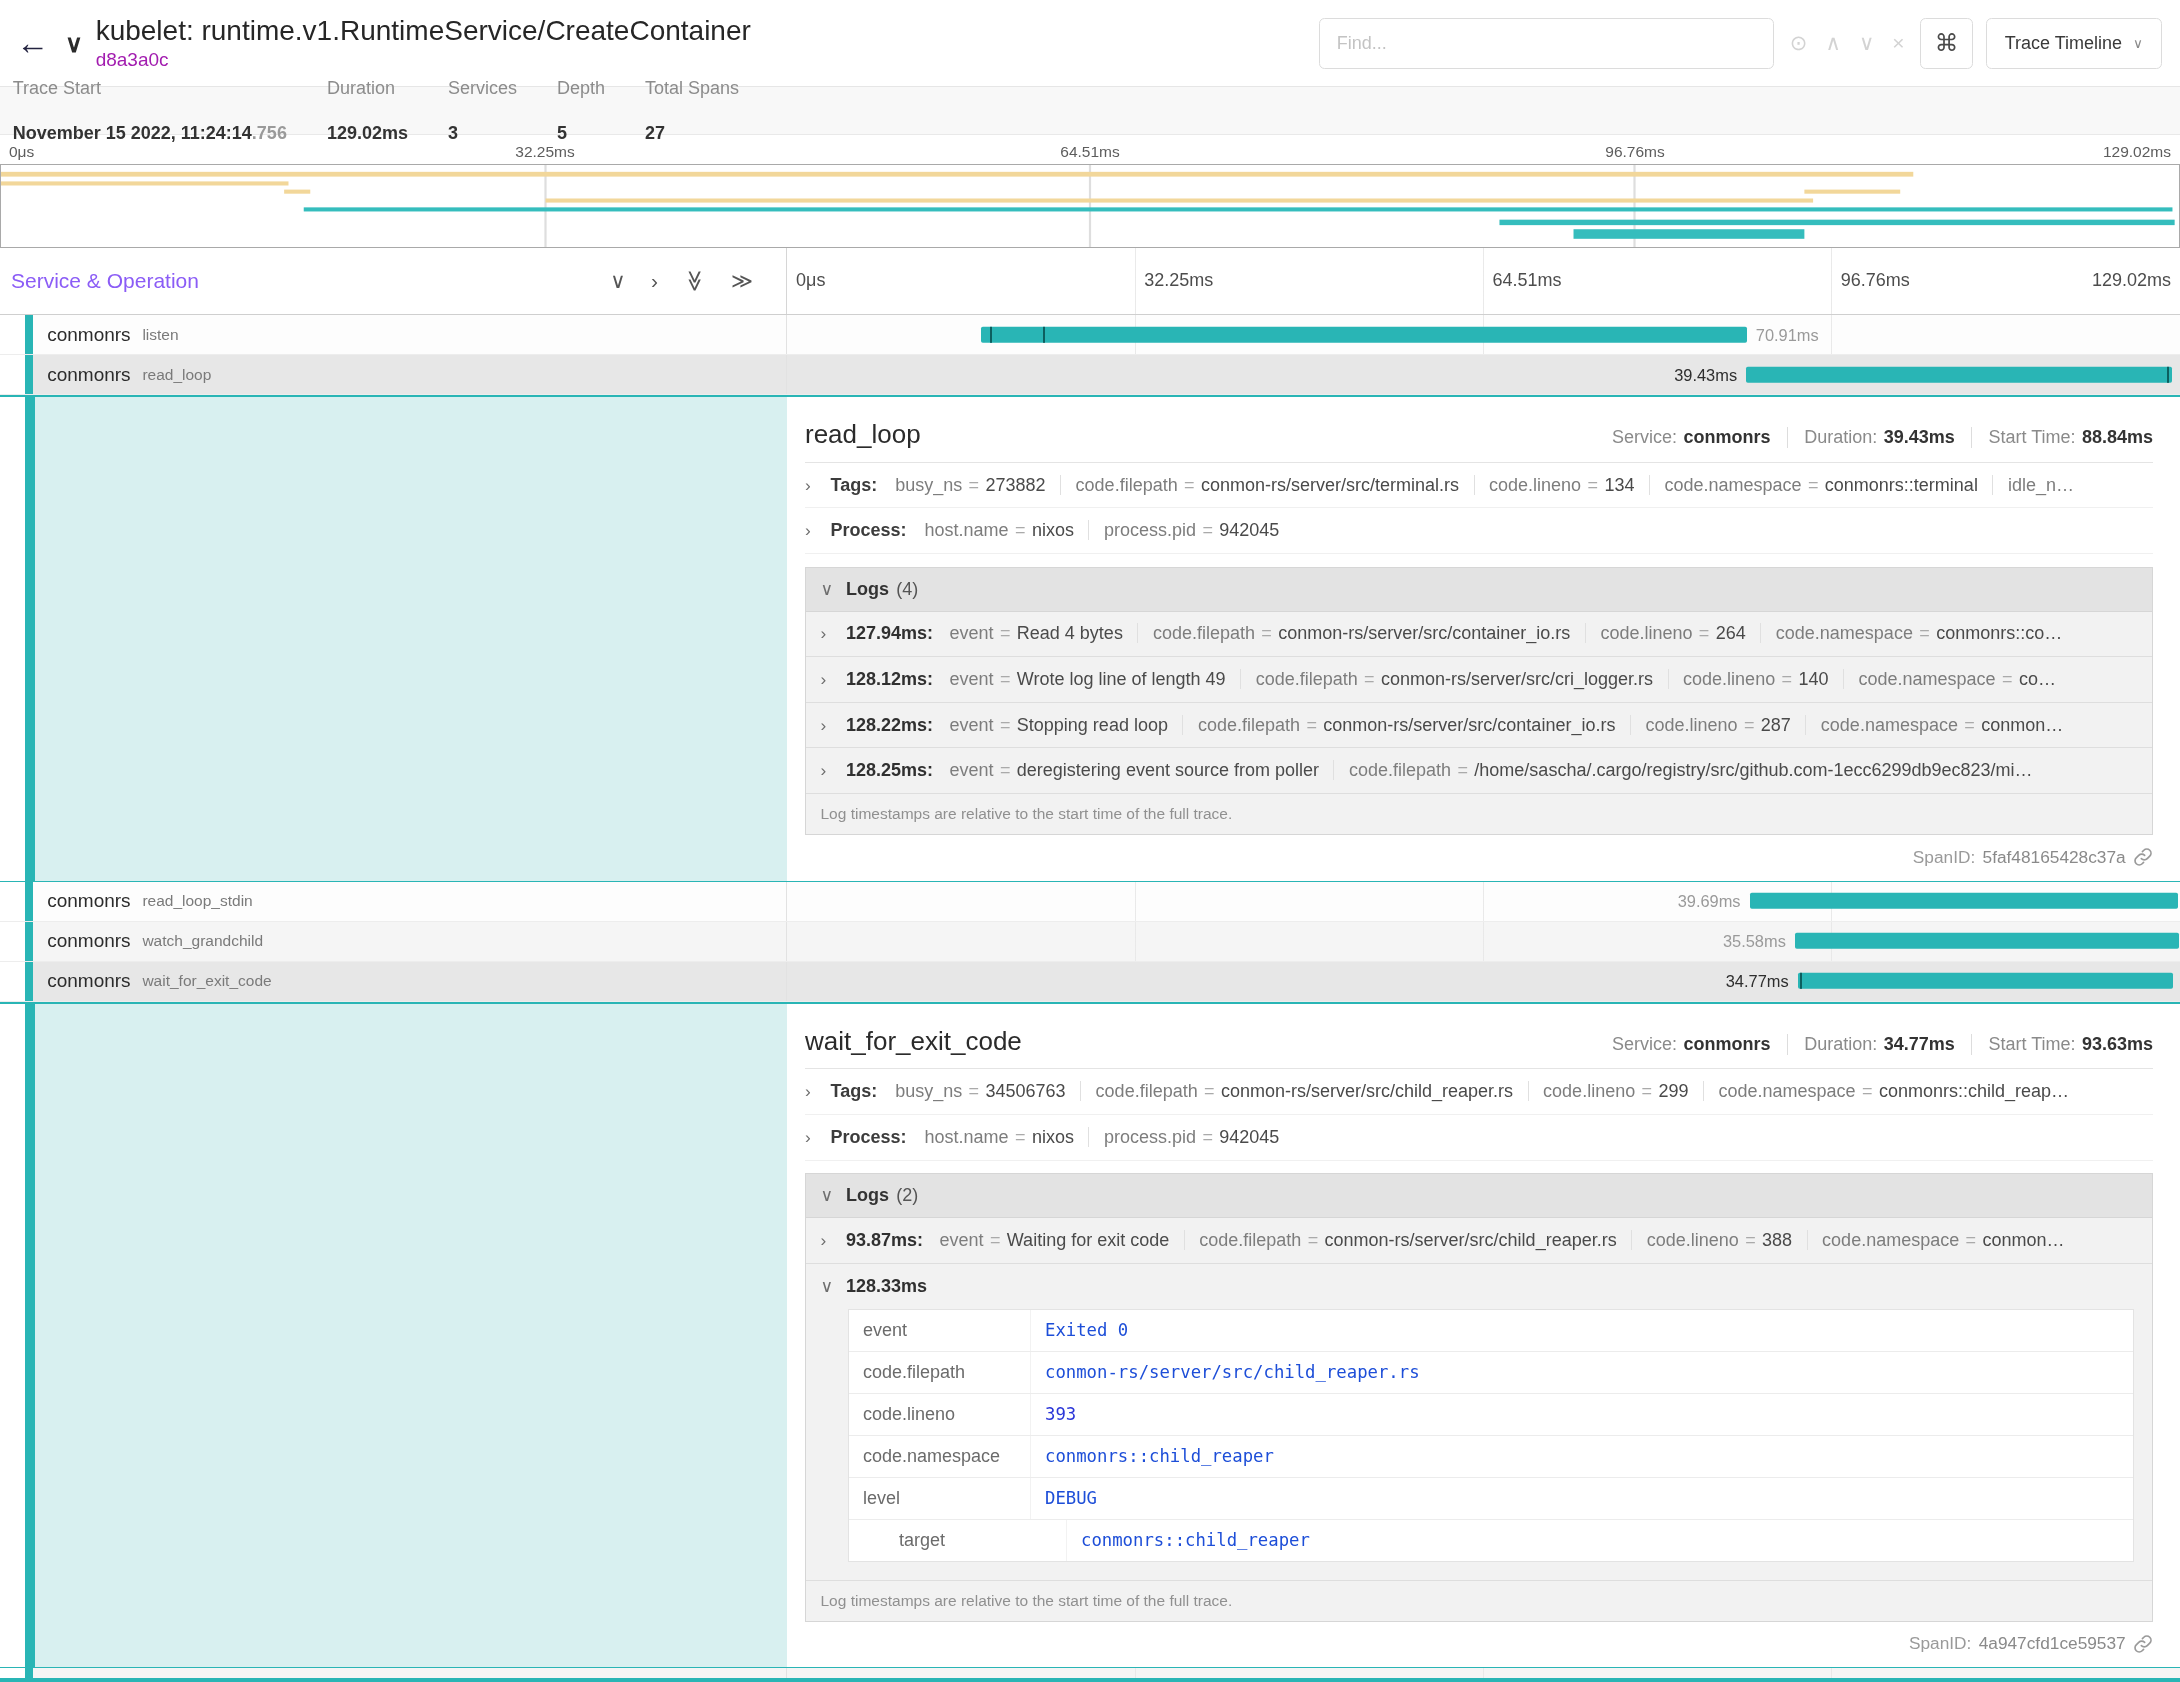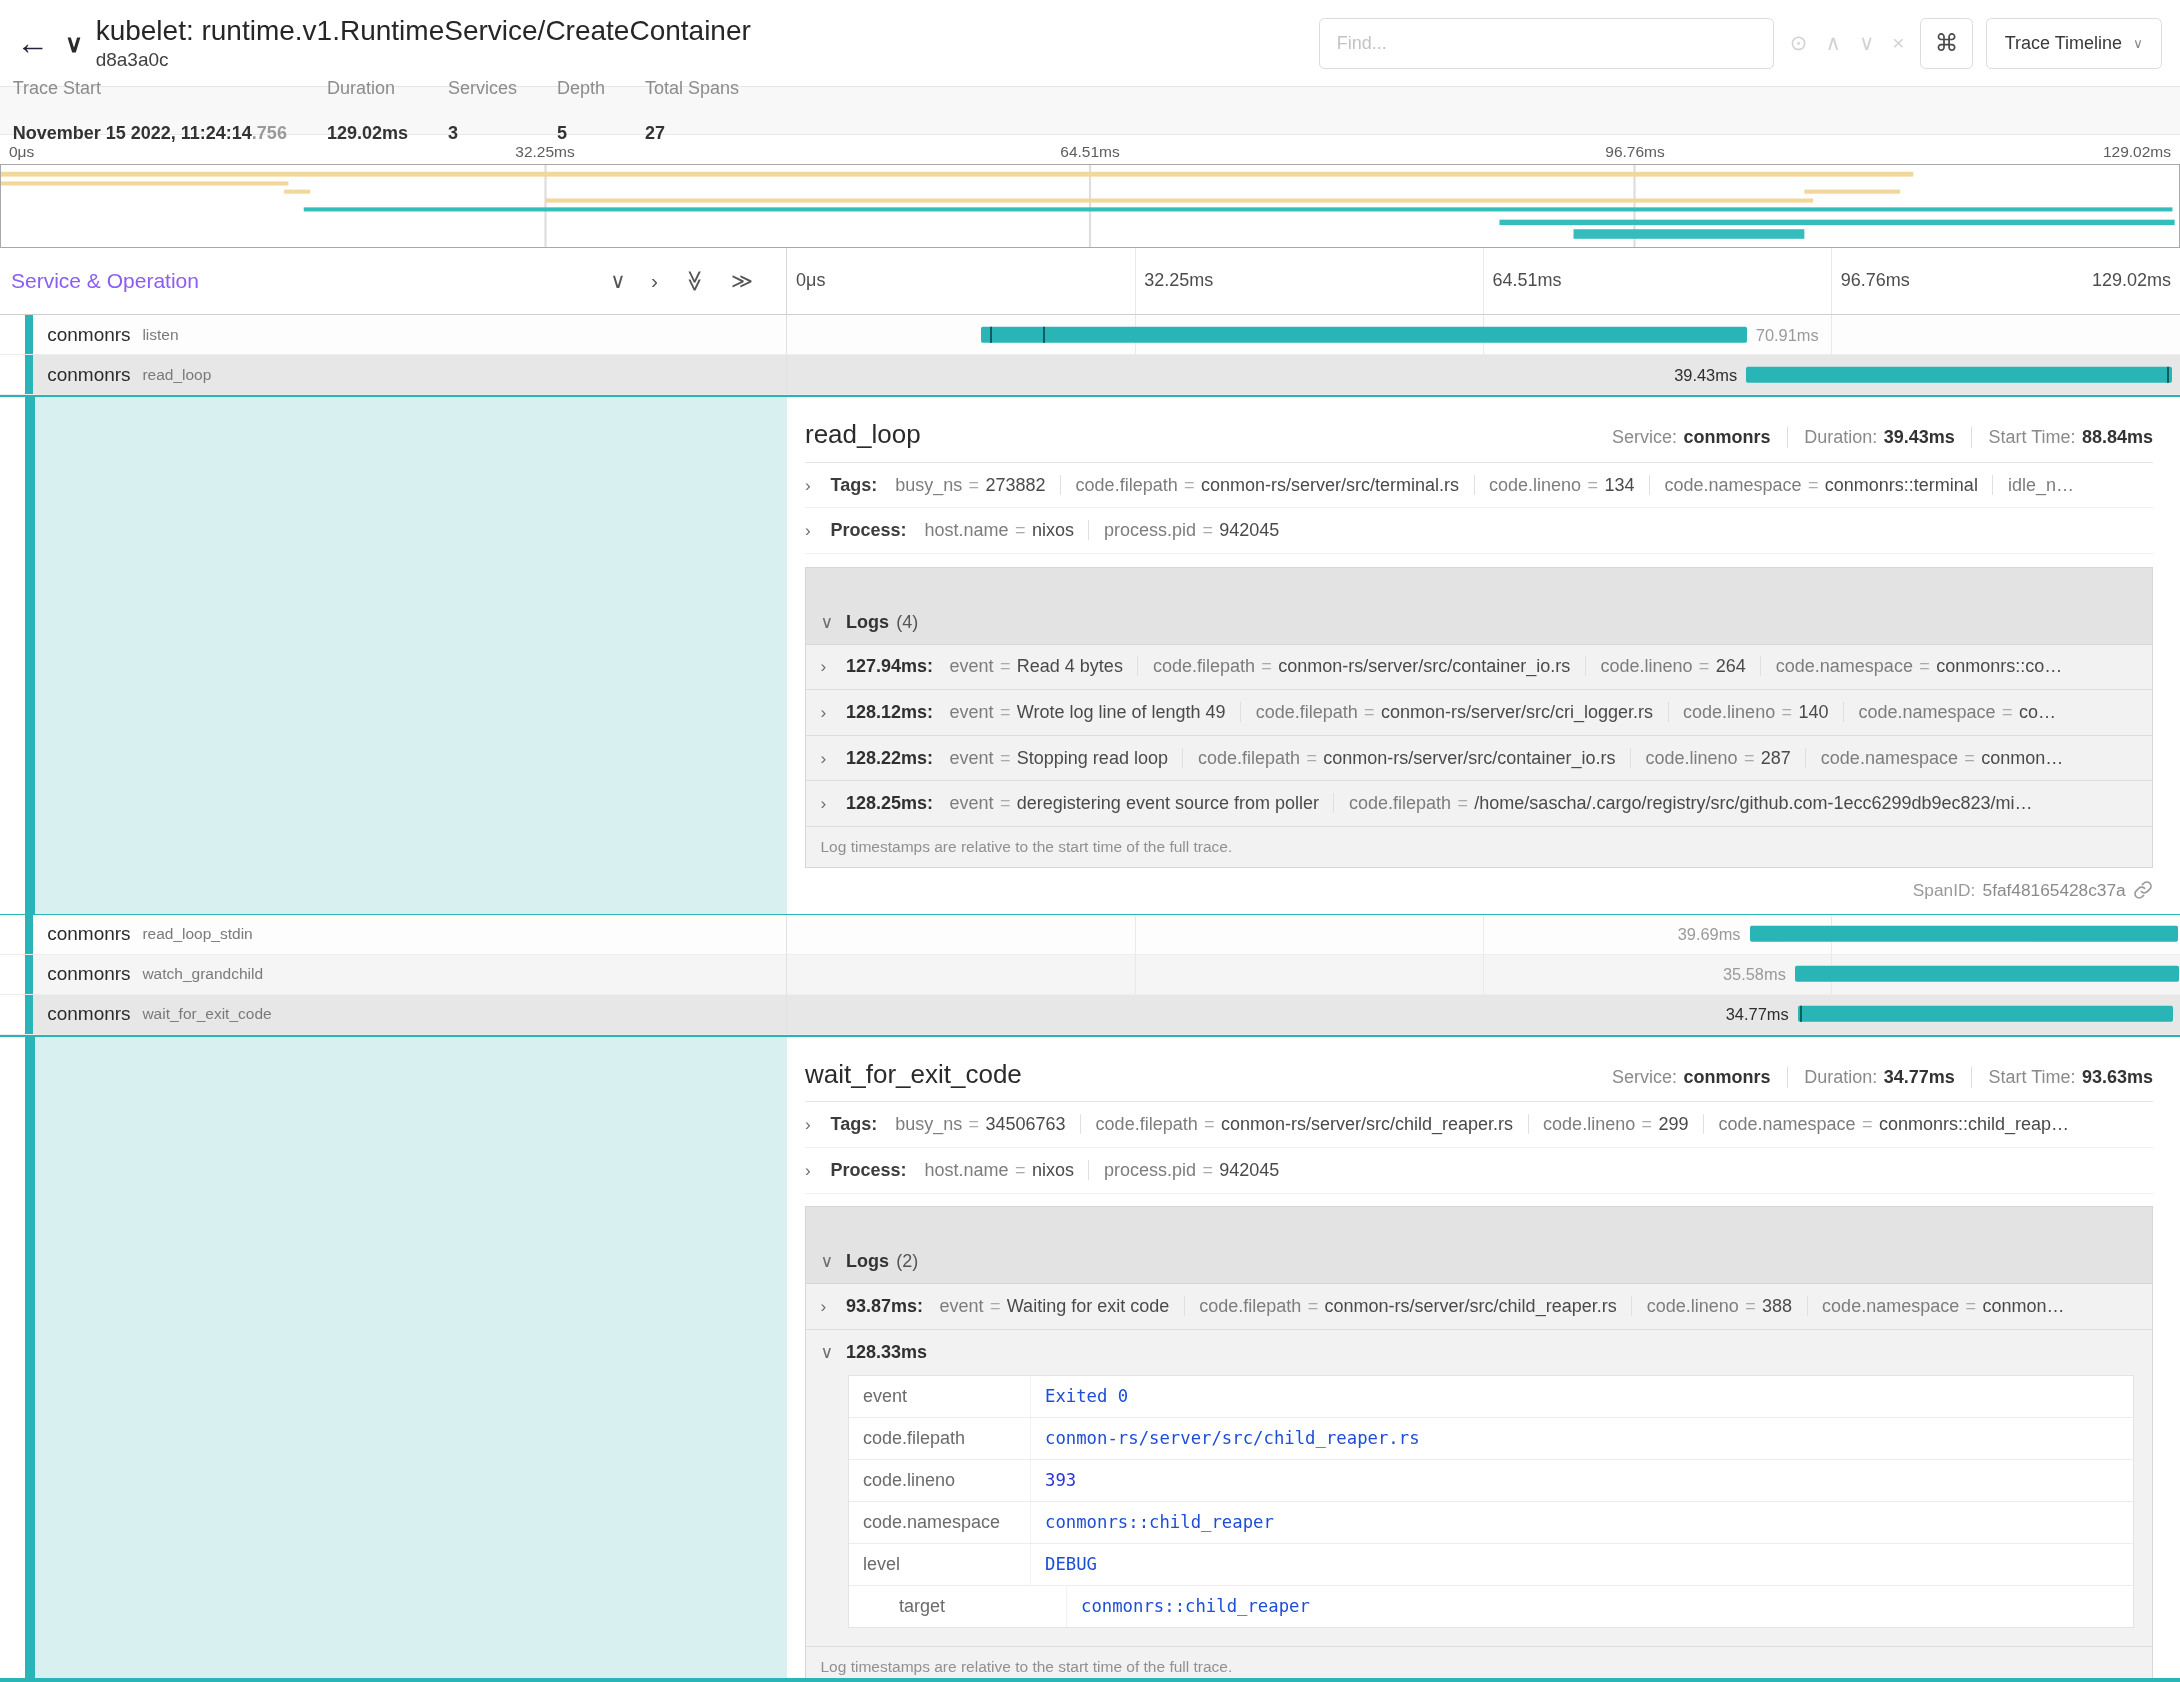--- a/index.html
+++ b/index.html
@@ -10,21 +10,21 @@
     color: #2f2f2f;
   }
   .app { width: 2180px; height: 1683px; overflow: hidden; position: relative; background: #fff; }
 
   
   .hdr { display:flex; align-items:center; height:87px; border-bottom:0.9px solid #e6e6e6; padding-right:18px; background:#fff; }
   .back-btn { width:65px; background:none; border:none; font-size:33px; color:#232340; cursor:pointer; }
   .collapse-btn { background:none; border:none; font-size:24.5px; color:#2b2b2b; margin-right:12.7px; cursor:pointer; font-weight:bold; }
   .title-block { display:flex; flex-direction:column; justify-content:center; }
   .trace-title { font-size:28px; color:#262626; font-weight:500; line-height:1.15; }
-  .trace-id { font-size:19px; color:#404040; margin-top:2.7px; }
+  .trace-id { font-size:19px; color:#a21caf; margin-top:2.7px; }
   .hdr-right { margin-left:auto; display:flex; align-items:center; gap:12.7px; }
   .find-input { width:455px; height:51px; border:0.9px solid #dcdcdc; border-radius:5.5px; padding:0 16.4px; font-size:18px; font-family:inherit; color:#444; outline:none; }
   .find-input::placeholder { color:#c3c3c3; }
   .find-icon { color:#d3d3d3; font-size:21px; padding:0 2.7px; cursor:default; }
   .cmd-btn { width:53px; height:51px; border:0.9px solid #dcdcdc; border-radius:5.5px; background:#fff; font-size:23.6px; color:#4a4a4a; cursor:pointer; }
   .view-btn { height:51px; border:0.9px solid #dcdcdc; border-radius:5.5px; background:#fff; display:flex; align-items:center; gap:11px; padding:0 18px; font-size:18px; color:#3a3a3a; font-family:inherit; cursor:pointer; }
   .view-chevron { font-size:13.6px; color:#8a8a8a; }
 
   
   .summary { height:48px; background:#f8f8f8; border-bottom:0.9px solid #e9e9e9; display:flex; align-items:center; gap:40px; padding:0 12.7px; font-size:18px; white-space:nowrap; }
@@ -89,21 +89,21 @@
   .d-row-label { font-weight:700; font-size:18px; color:#3c3c3c; margin-right:18px; flex:none; }
   .kv-list { white-space:nowrap; overflow:hidden; flex:1; min-width:0; }
   .kv { font-size:18px; }
   .kv + .kv { border-left:0.9px solid #e0e0e0; margin-left:14.5px; padding-left:14.5px; }
   .kv-key { color:#7d7d7d; }
   .kv-eq { color:#aaa; margin:0 6.4px; }
   .kv-val { color:#4a4a4a; }
 
   .logs-box { margin-top:12.7px; border:0.9px solid #d6d6d6; background:#f2f2f2; }
   .logs-header { background:#e3e3e3; padding:11px 14.5px; display:flex; align-items:baseline; border-bottom:0.9px solid #d6d6d6; cursor:pointer; }
-  .logs-title { font-weight:700; font-size:18px; color:#333; margin-right:7.3px;margin-top:33px; }
+  .logs-title { font-weight:700; font-size:18px; color:#333; margin-right:7.3px; }
   .logs-count { font-size:18px; color:#555; }
   .log-row { padding:11.8px 11px 11.8px 14.5px; border-bottom:0.9px solid #dedede; }
   .log-line { display:flex; align-items:baseline; white-space:nowrap; overflow:hidden; }
   .log-time { font-weight:700; font-size:18px; color:#303030; margin-right:16.4px; flex:none; }
   .log-table { margin:12.7px 7.3px 5.5px 27px; background:#fff; border:0.9px solid #e3e3e3; }
   .ltr { display:flex; border-bottom:0.9px solid #ececec; }
   .ltr:last-child { border-bottom:none;margin-left:36px; }
   .tk { width:182px; flex:none; padding:10px 14.5px; font-size:18px; color:#6b6b6b; border-right:0.9px solid #f2f2f2; }
   .tv { flex:1; padding:10px 14.5px; font-family:"DejaVu Sans Mono", monospace; font-size:17.3px; }
   .val-str { color:#1d4ed8; }

